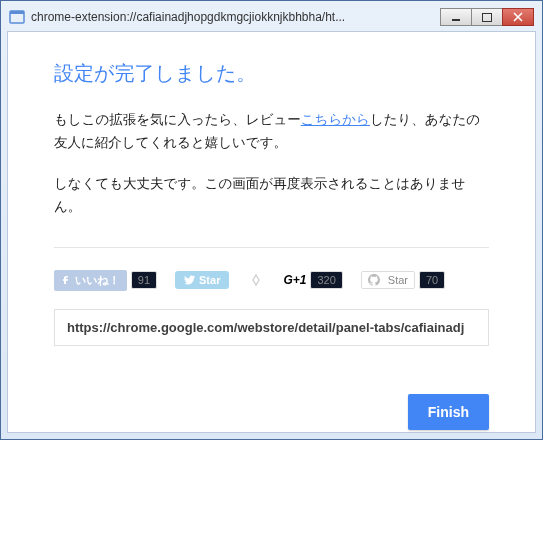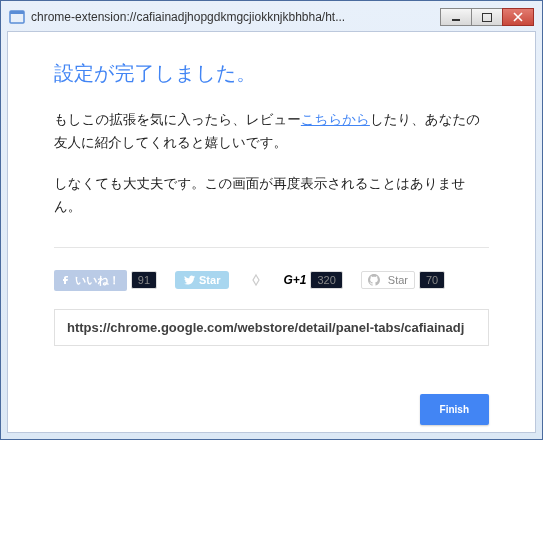--- a/index.html
+++ b/index.html
@@ -82,21 +82,21 @@
     .gh { display: flex; align-items: center; gap: 8px; border: 1px solid #ddd; padding: 2px 6px; border-radius: 2px; color: #888; }
     .url-box {
       width: 100%; border: 1px solid #e0e0e0;
       padding: 10px 12px; font-size: 13px; color: #404040;
       background: #fff;
       font-weight: bold;
     }
     .footer { display: flex; justify-content: flex-end; margin-top: 48px; }
     .finish {
       background: #4285f4; color: #fff; border: none;
-      padding: 10px 20px; font-size: 10px; font-weight: bold;
+      padding: 10px 20px; font-size: 14px; font-weight: bold;
       border-radius: 2px; box-shadow: 0 1px 2px rgba(0,0,0,0.2);
       cursor: pointer;
     }
   </style>
 </head>
 <body>
 
 <div class="window">
   <div class="titlebar">
     <span class="favicon">

